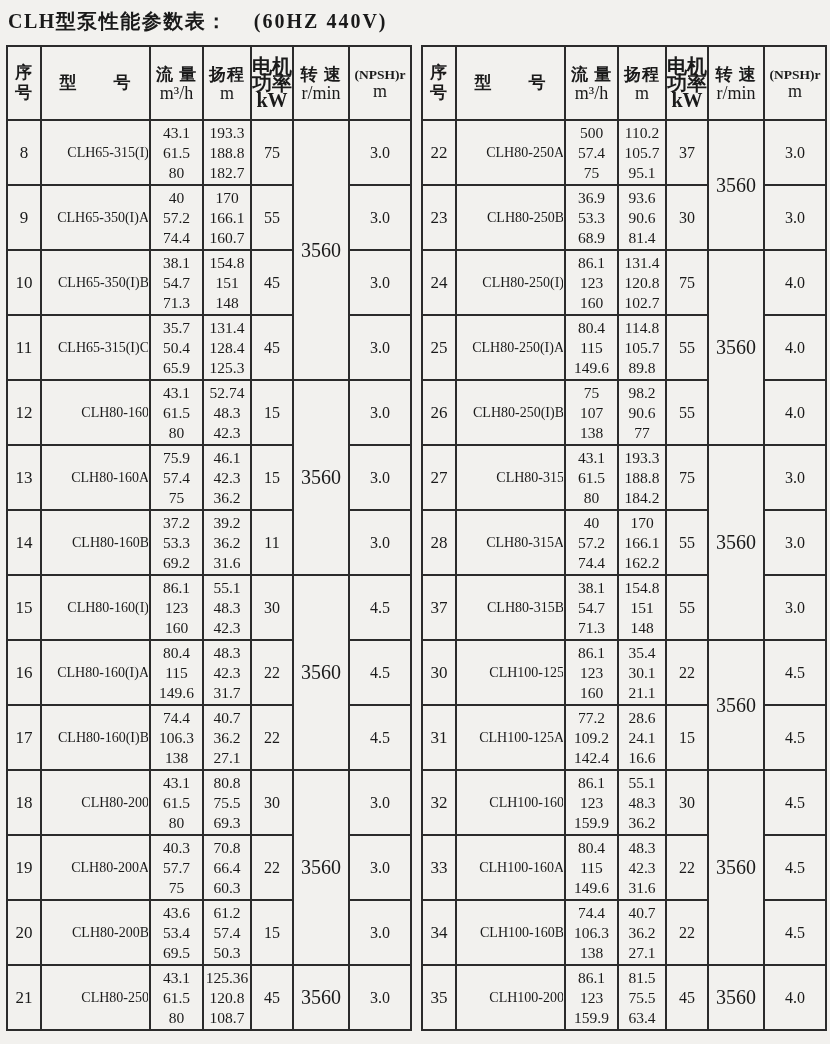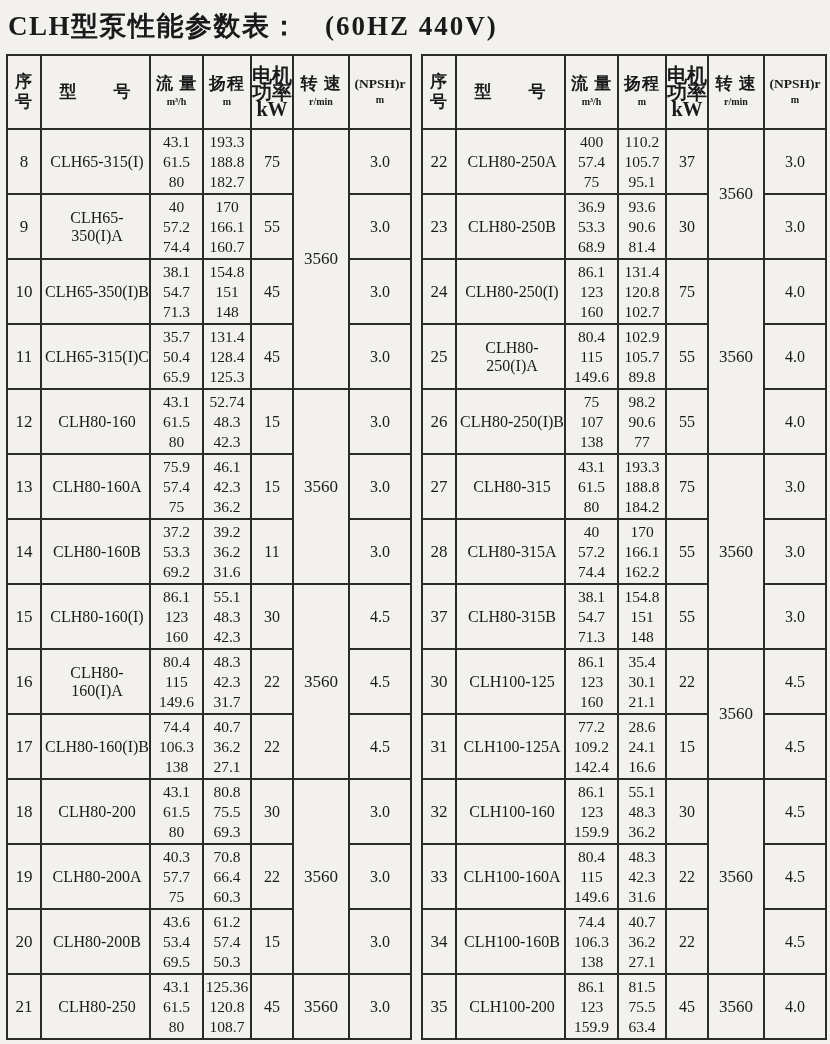--- a/index.html
+++ b/index.html
@@ -5,21 +5,21 @@
   html,body{margin:0;padding:0;}
   body{
     width:830px;height:1044px;
     background:#f2f1ee;
     color:#1a1a1a;
     font-family:"Liberation Serif","DejaVu Serif",serif;
     overflow:hidden;
   }
   .title{
     margin:8px 0 10px 8px;
-    font-size:27px;
+    font-size:20px;
     font-weight:700;
     letter-spacing:1.5px;
     white-space:nowrap;
   }
   .title .subtitle{margin-left:26px;letter-spacing:2px;}
   .tables{
     display:flex;
     gap:9px;
     margin:0 2px 0 6px;
   }
@@ -30,29 +30,29 @@
   }
   td,th{
     border:2px solid #2b2b2b;
     padding:0;
     text-align:center;
     vertical-align:middle;
     overflow:hidden;
   }
   thead th{height:72px;font-weight:700;}
   .h-zh{font-size:17px;line-height:20px;letter-spacing:1px;}
-  .h-unit{font-size:10px;line-height:16px;font-weight:700;letter-spacing:0;}
+  .h-unit{font-size:18px;line-height:16px;font-weight:400;letter-spacing:0;}
   .h-power div{font-size:20px;line-height:17px;letter-spacing:0;}
   .h-npsh-l{font-size:13.5px;line-height:16px;letter-spacing:0;}
   tbody tr{height:65px;}
   .cell-serial{font-size:17px;}
-  .cell-model{font-size:16px;text-align:center;padding-left:3px;letter-spacing:0;border-radius:17px;}
+  .cell-model{font-size:14px;text-align:right;padding-left:3px;letter-spacing:0;border-radius:17px;}
   .cell-nums div{font-size:15.5px;line-height:20px;}
   .cell-power{font-size:16px;}
-  .cell-speed{font-size:17px;}
+  .cell-speed{font-size:20px;}
   .cell-npsh{font-size:16px;margin-top:28px;}
 </style>
 </head>
 <body>
 
 <div class="title">
   <span>CLH型泵性能参数表：</span><span class="subtitle">(60HZ  440V)</span>
 </div>
 
 <div class="tables">
@@ -368,21 +368,21 @@
           <div class="h-npsh-l">(NPSH)r</div>
           <div class="h-unit">m</div>
         </th>
       </tr>
     </thead>
     <tbody id="tbody-1">
         <tr>
           <td class="cell-serial">22</td>
           <td class="cell-model">CLH80-250A</td>
           <td class="cell-nums">
-            <div>400</div>
+            <div>500</div>
             <div>57.4</div>
             <div>75</div>
           </td>
           <td class="cell-nums">
             <div>110.2</div>
             <div>105.7</div>
             <div>95.1</div>
           </td>
           <td class="cell-power">37</td>
           <td class="cell-speed" rowspan="2">3560</td>
@@ -423,21 +423,21 @@
         </tr>
         <tr>
           <td class="cell-serial">25</td>
           <td class="cell-model">CLH80-250(I)A</td>
           <td class="cell-nums">
             <div>80.4</div>
             <div>115</div>
             <div>149.6</div>
           </td>
           <td class="cell-nums">
-            <div>102.9</div>
+            <div>114.8</div>
             <div>105.7</div>
             <div>89.8</div>
           </td>
           <td class="cell-power">55</td>
           <td class="cell-npsh">4.0</td>
         </tr>
         <tr>
           <td class="cell-serial">26</td>
           <td class="cell-model">CLH80-250(I)B</td>
           <td class="cell-nums">

